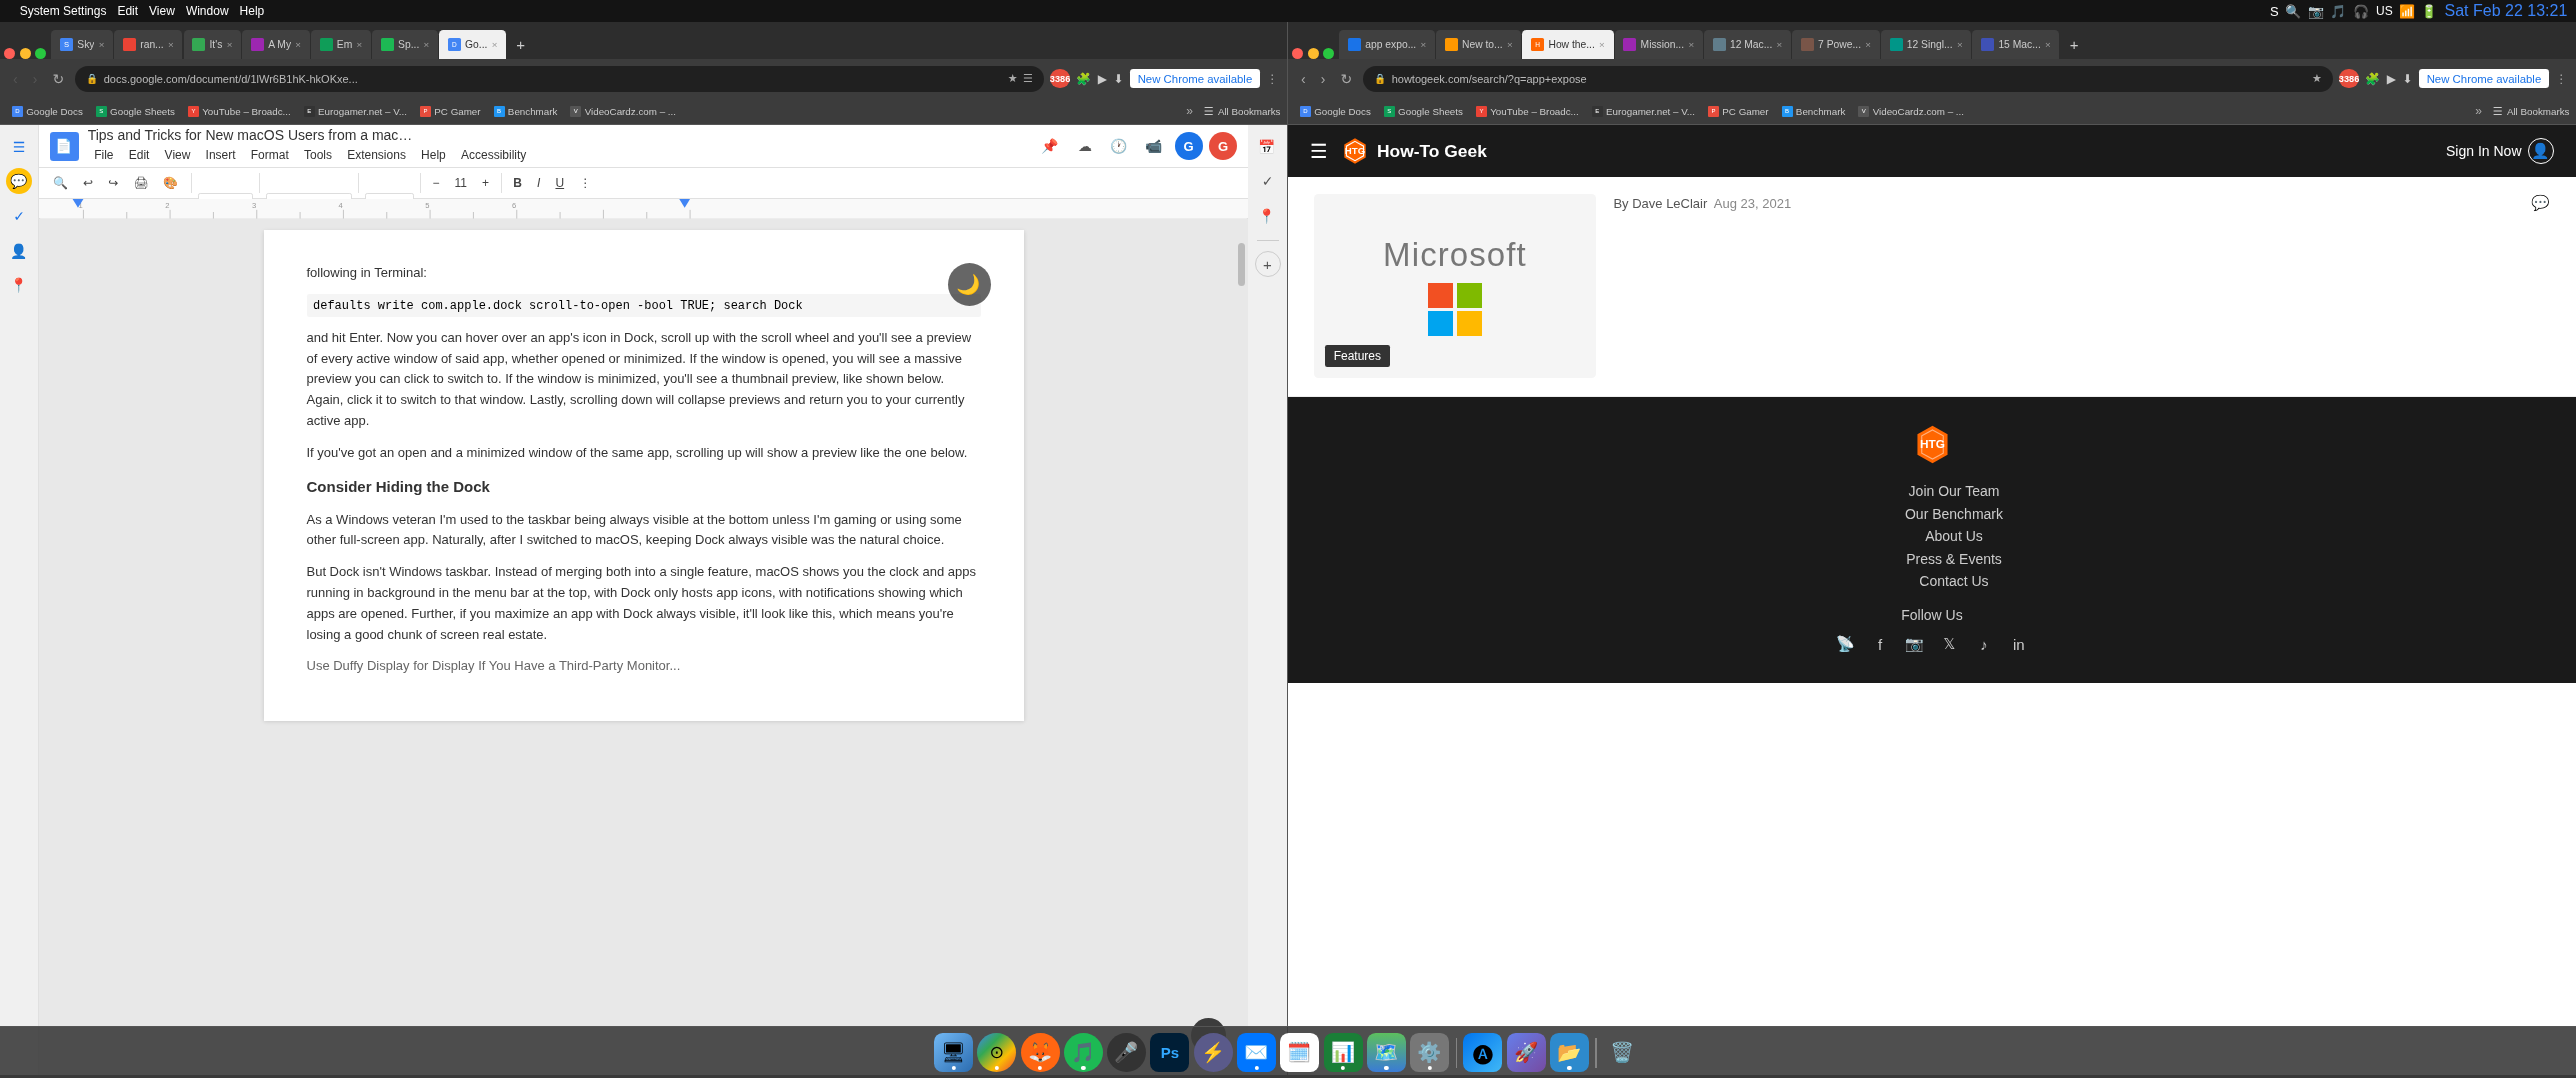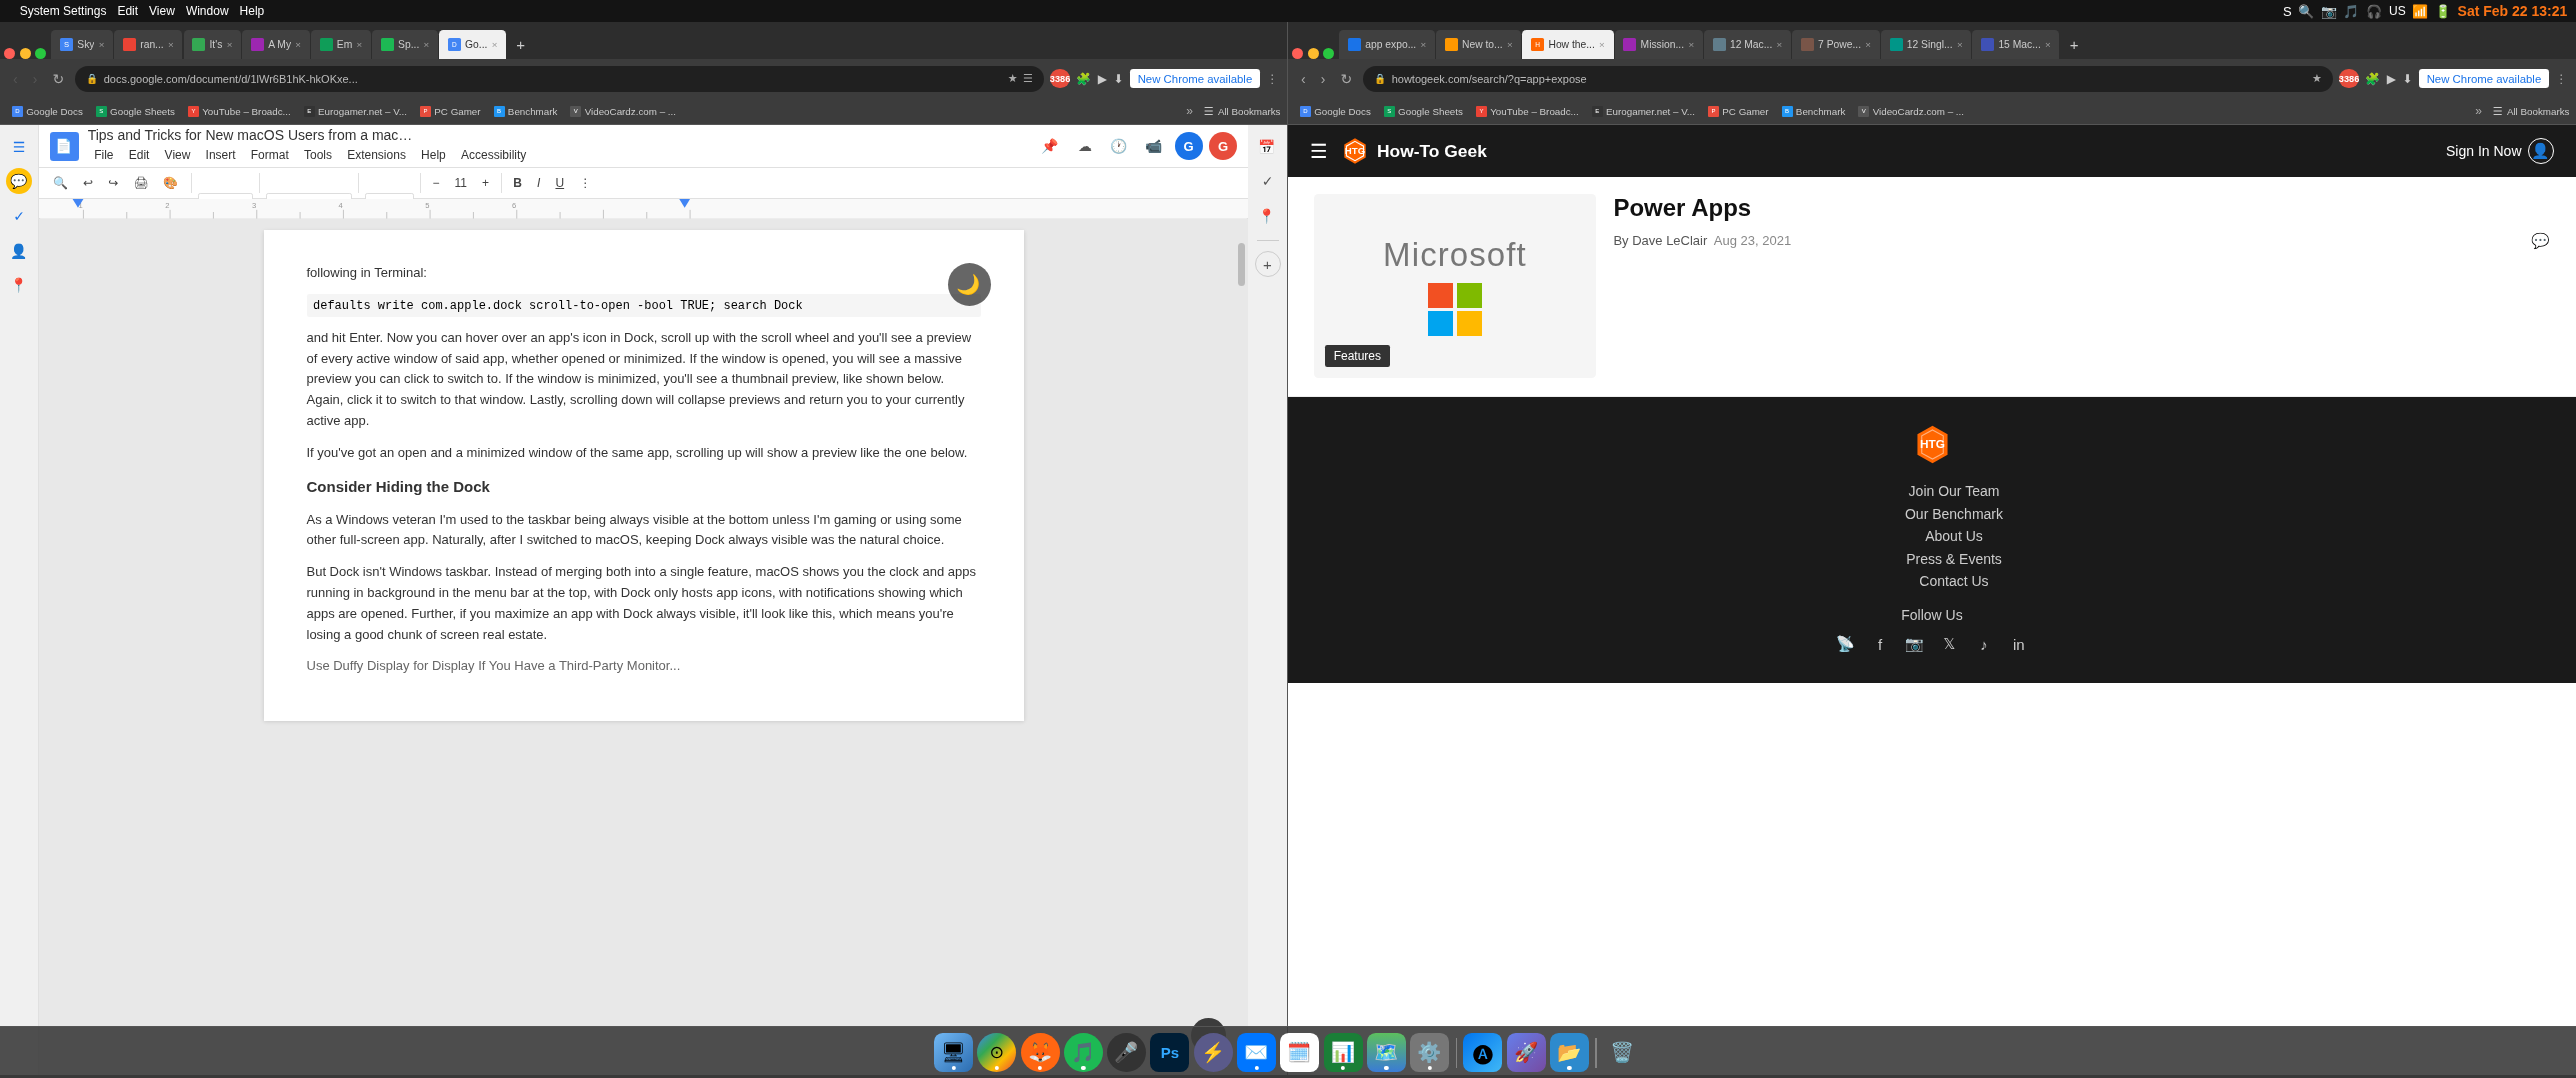--- a/index.html
+++ b/index.html
@@ -639,21 +639,21 @@
       padding: 0 8.7px;
       gap: 11px;
       flex-shrink: 0;
       position: relative;
       z-index: 200;
     }
     .top-left { display: flex; align-items: center; gap: 11px; }
     .top-right { margin-left: auto; display: flex; align-items: center; gap: 6.5px; }
     .top-item { color: #fff; font-size: 12px; white-space: nowrap; }
     .top-icon { color: #fff; font-size: 13px; }
-    .top-time { color: #f97316; font-size: 14px; font-weight: 700; }
+    .top-time { color: #3b82f6; font-size: 16px; font-weight: 400; }
 
     
     .browsers-row {
       display: flex;
       flex: 1;
       overflow: hidden;
     }
   </style>
 </head>
 <body>
@@ -1068,21 +1068,20 @@
                 <div class="ms-logo">
                   <div class="ms-sq ms-red"></div>
                   <div class="ms-sq ms-green"></div>
                   <div class="ms-sq ms-blue"></div>
                   <div class="ms-sq ms-yellow"></div>
                 </div>
               </div>
               <div class="htg-features-badge">Features</div>
             </div>
             <div class="htg-article-body">
-              <div class="htg-article-title">Power Apps</div>
               <div class="htg-article-meta">
                 <span class="htg-article-author">By Dave LeClair</span>
                 <span>Aug 23, 2021</span>
                 <span style="margin-left:auto;font-size:15px;color:#888;">💬</span>
               </div>
             </div>
           </div>
 
           <div class="htg-footer">
 

